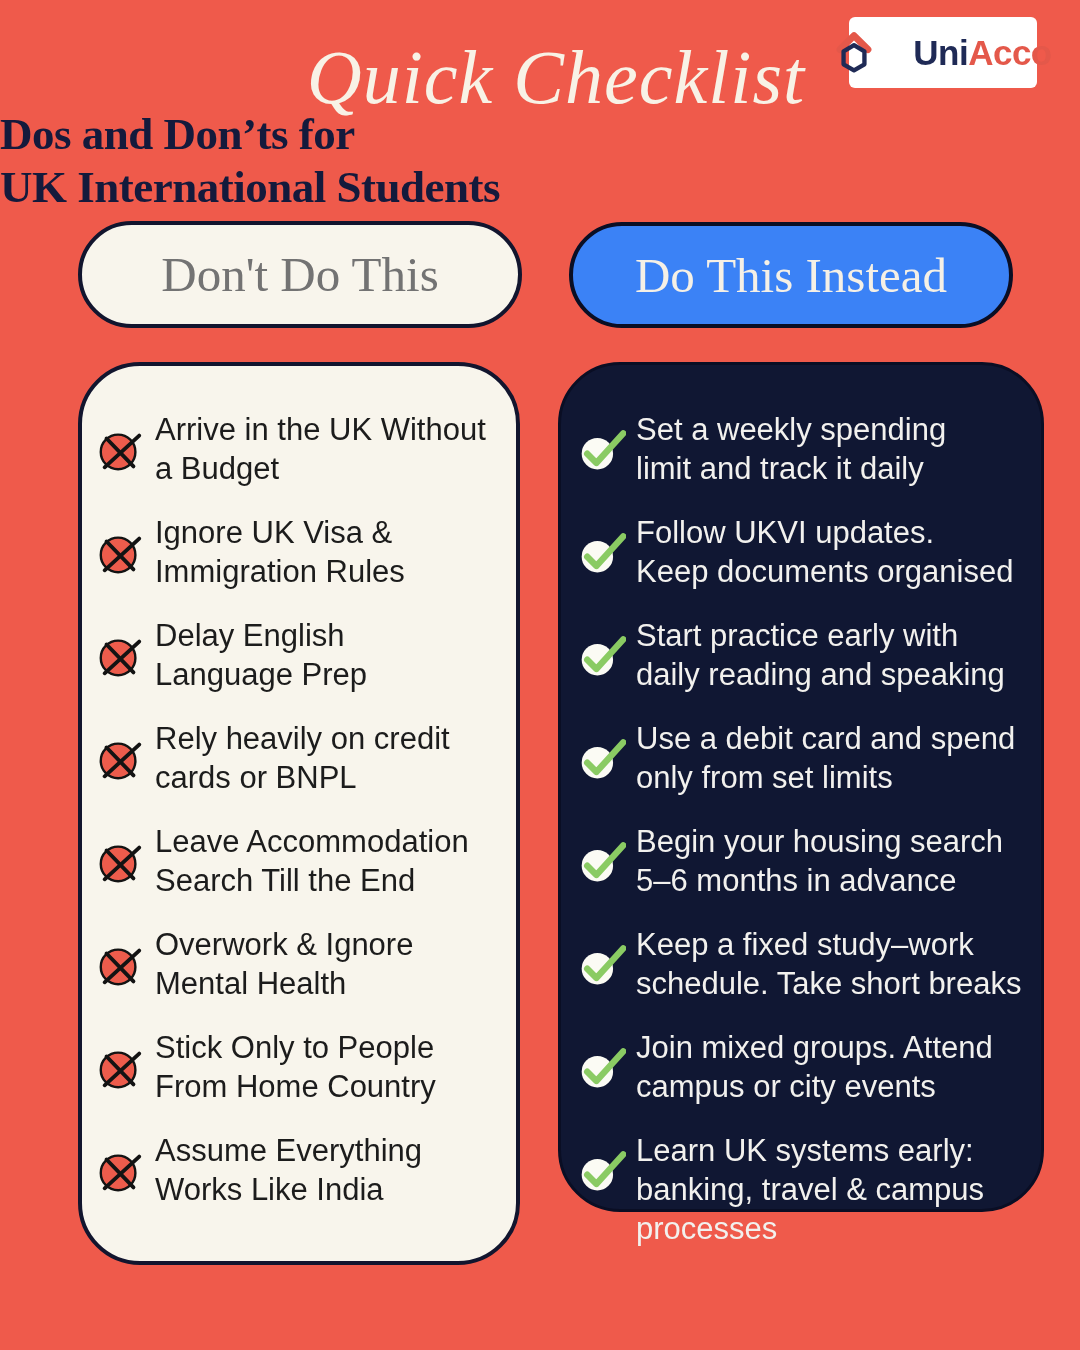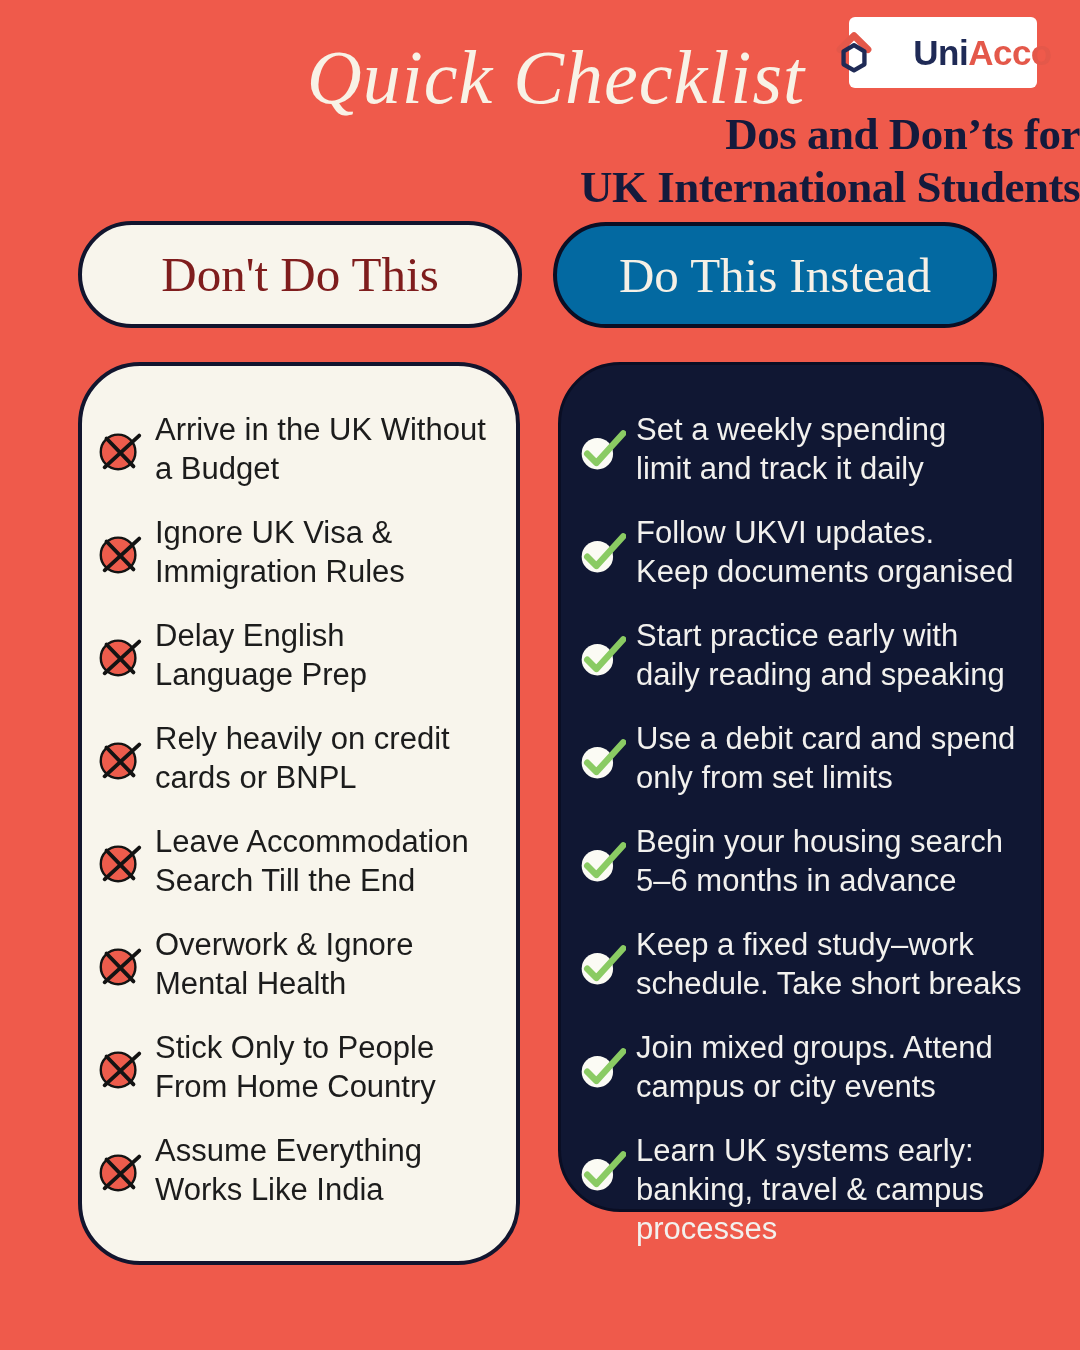--- a/index.html
+++ b/index.html
@@ -18,21 +18,21 @@
     font-family:"Liberation Serif", serif;
     font-style:italic;
     font-weight:500;
     font-size:76px;
     color:#F8F2E6;
     letter-spacing:1px;
     margin:16px;
   }
   .subtitle{
     position:absolute;left:0;top:108px;width:1080px;
-    text-align:right;
+    text-align:left;
     font-family:"Liberation Serif", serif;
     font-weight:700;
     font-size:45px;
     line-height:53px;
     color:#141A3C;
     letter-spacing:-0.5px;
   }
 
   
   .logo-box{
@@ -53,25 +53,25 @@
     display:flex;align-items:center;justify-content:center;
     font-family:"Liberation Serif", serif;
     font-size:49px;
     border-radius:56px;
     box-sizing:border-box;
   }
   .pill-dont{
     left:78px;top:221px;width:444px;height:107px;
     background:#F8F5EC;
     border:4px solid #12152E;
-    color:#7f1d1d;
+    color:#737373;
   }
   .pill-do{
-    left:553px;top:222px;width:444px;height:106px;
-    background:#0369a1;
+    left:569px;top:222px;width:444px;height:106px;
+    background:#3b82f6;
     border:4px solid #0A0E24;
     color:#F5F0E6;
   }
 
   
   .card{
     position:absolute;top:362px;
     box-sizing:border-box;
     border-radius:62px;
     display:flex;flex-direction:column;

